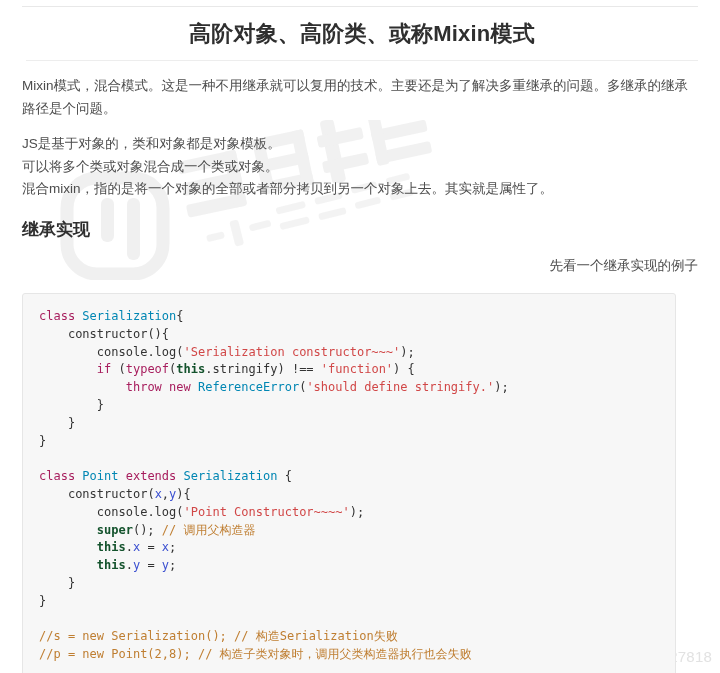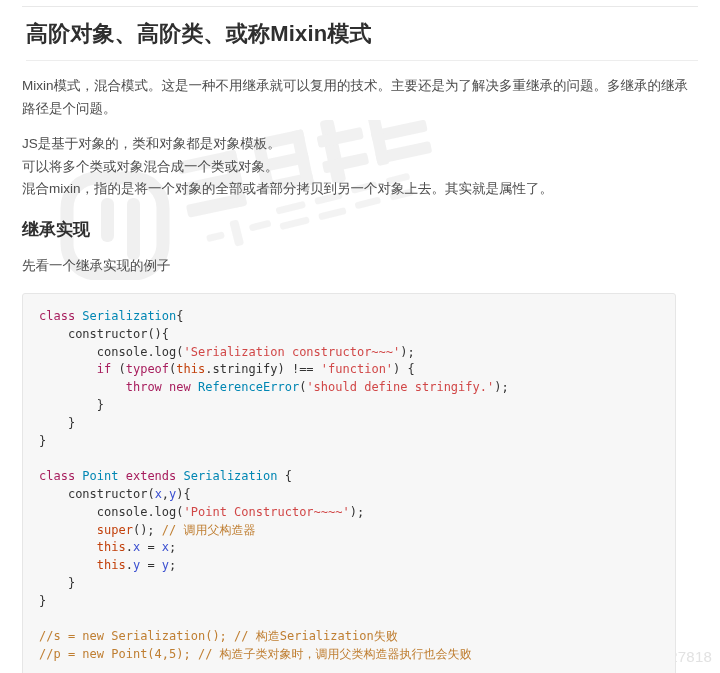--- a/index.html
+++ b/index.html
@@ -62,29 +62,30 @@
 
   h1.doc-title {
     font-size: 22px;
     line-height: 30px;
     font-weight: bold;
     color: #2f2f2f;
     margin: 12px 0 0 4px;
     padding: 0 0 11px 0;
     border-bottom: 1px solid #ededed;
     letter-spacing: 0.2px;
+    text-align: center;
   }
 
   p.para {
     font-size: 13.5px;
     line-height: 22.5px;
     margin: 14px 0 0 0;
     color: #4d4d4d;
   }
-  p.para.tight { margin-top: 13px; }
+  p.para.tight { margin-top: 13px; text-align: right; }
 
   .para-lines { margin: 13px 0 0 0; }
   .para-lines .ln {
     font-size: 13.5px;
     line-height: 22.5px;
     color: #4d4d4d;
   }
 
   h2.sec-title {
     font-size: 17px;
@@ -111,21 +112,21 @@
     font-size: 12px;
     line-height: 17.8px;
     color: #333333;
     white-space: pre;
     tab-size: 4;
   }
   pre.code .kw   { color: #a71d5d; }   
   pre.code .fn   { color: #0086b3; }   
   pre.code .str  { color: #d14747; }   
   pre.code .cmt  { color: #bf7e31; text-align: center; }   
-  pre.code .this { color: #c2410c; }   
+  pre.code .this { color: #14532d; font-weight: bold; }   
   pre.code .var  { color: #3a4fd0; }   
   pre.code .pl   { color: #333333; }   
 </style>
 </head>
 <body>
 
 <div id="watermark">
   <svg class="wm-logo" viewBox="0 0 430 160" xmlns="http://www.w3.org/2000/svg">
 
     <g fill="none" stroke="#cfcfcf" stroke-width="13">
@@ -206,16 +207,16 @@
 <span class="kw">class</span><span class="pl"> </span><span class="fn">Point</span><span class="pl"> </span><span class="kw">extends</span><span class="pl"> </span><span class="fn">Serialization</span><span class="pl"> {</span>
 <span class="pl">    </span><span class="pl">constructor</span><span class="pl">(</span><span class="var">x</span><span class="pl">,</span><span class="var">y</span><span class="pl">){</span>
 <span class="pl">        </span><span class="pl">console</span><span class="pl">.</span><span class="pl">log</span><span class="pl">(</span><span class="str">'Point Constructor~~~~'</span><span class="pl">);</span>
 <span class="pl">        </span><span class="this">super</span><span class="pl">(); </span><span class="cmt">// 调用父构造器</span>
 <span class="pl">        </span><span class="this">this</span><span class="pl">.</span><span class="var">x</span><span class="pl"> = </span><span class="var">x</span><span class="pl">;</span>
 <span class="pl">        </span><span class="this">this</span><span class="pl">.</span><span class="var">y</span><span class="pl"> = </span><span class="var">y</span><span class="pl">;</span>
 <span class="pl">    }</span>
 <span class="pl">}</span>
 
 <span class="cmt">//s = new Serialization(); // 构造Serialization失败</span>
-<span class="cmt">//p = new Point(4,5); // 构造子类对象时，调用父类构造器执行也会失败</span></pre>
+<span class="cmt">//p = new Point(2,8); // 构造子类对象时，调用父类构造器执行也会失败</span></pre>
   </div>
 
 </div>
 
 </body></html>

